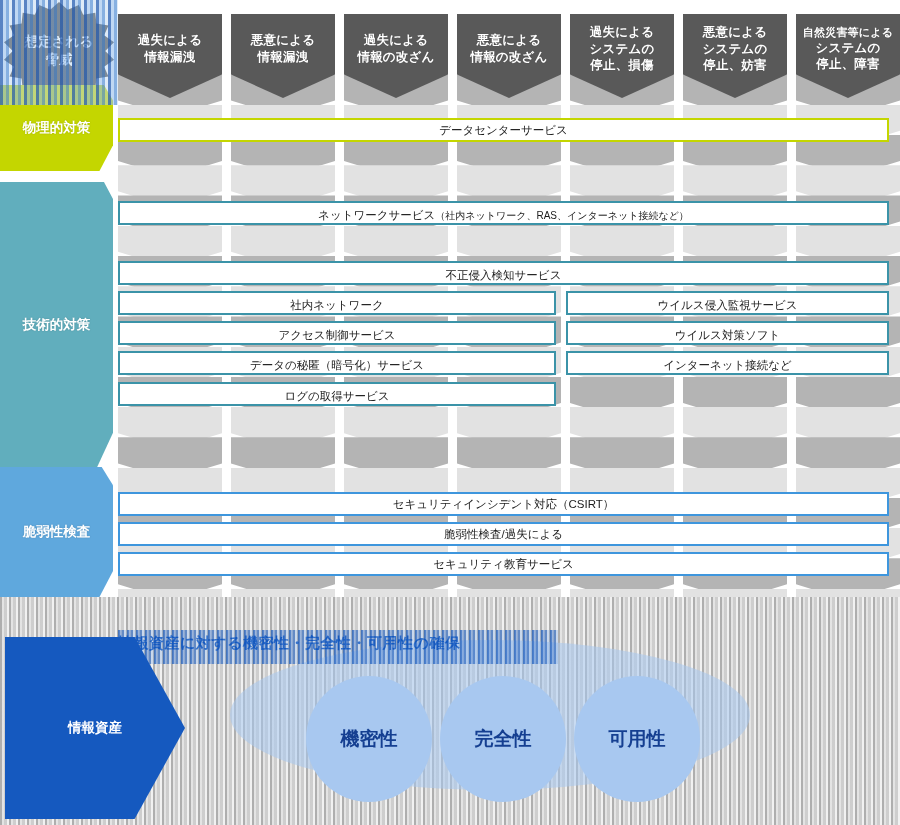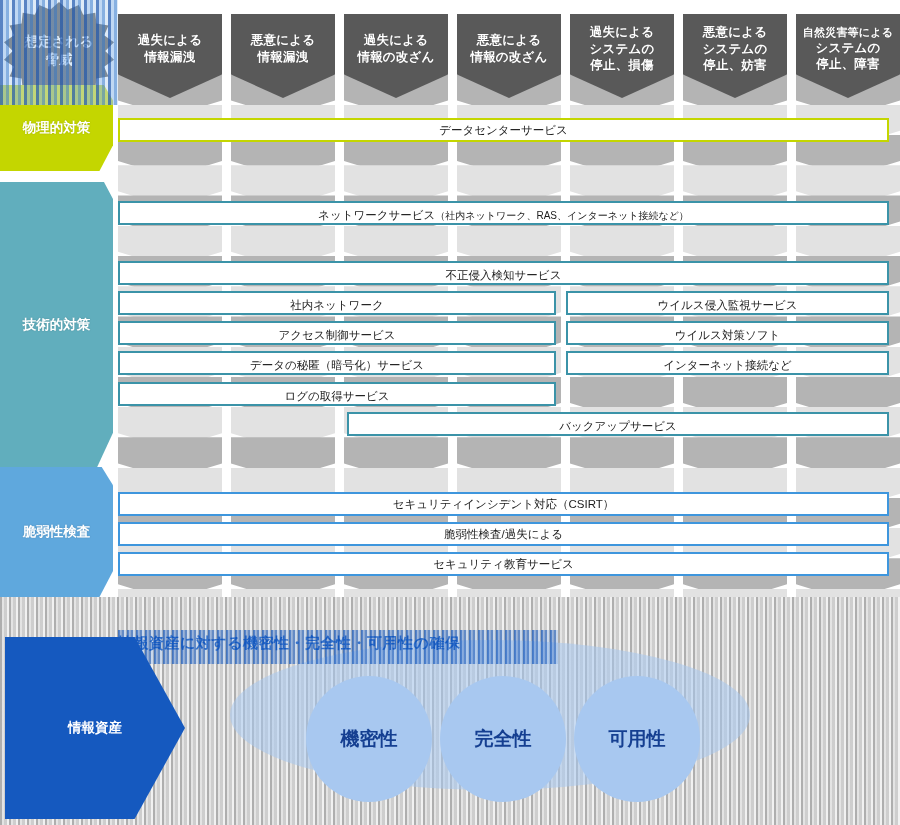--- a/index.html
+++ b/index.html
@@ -455,23 +455,20 @@
     </div>
     <div class="svc tech" style="left: 118px; top: 351px; width: 438px; height: 24px;">
       <span>データの秘匿（暗号化）サービス</span>
     </div>
     <div class="svc tech" style="left: 566px; top: 351px; width: 323px; height: 24px;">
       <span>インターネット接続など</span>
     </div>
     <div class="svc tech" style="left: 118px; top: 382px; width: 438px; height: 24px;">
       <span>ログの取得サービス</span>
     </div>
-    <div class="svc tech" style="left: 347px; top: 412px; width: 542px; height: 24px;">
-      <span>バックアップサービス</span>
-    </div>
     <div class="svc human" style="left: 118px; top: 492px; width: 771px; height: 24px;">
       <span>セキュリティインシデント対応（CSIRT）</span>
     </div>
     <div class="svc human" style="left: 118px; top: 522px; width: 771px; height: 24px;">
       <span>脆弱性検査/過失による</span>
     </div>
     <div class="svc human" style="left: 118px; top: 552px; width: 771px; height: 24px;">
       <span>セキュリティ教育サービス</span>
     </div>
   </div>

